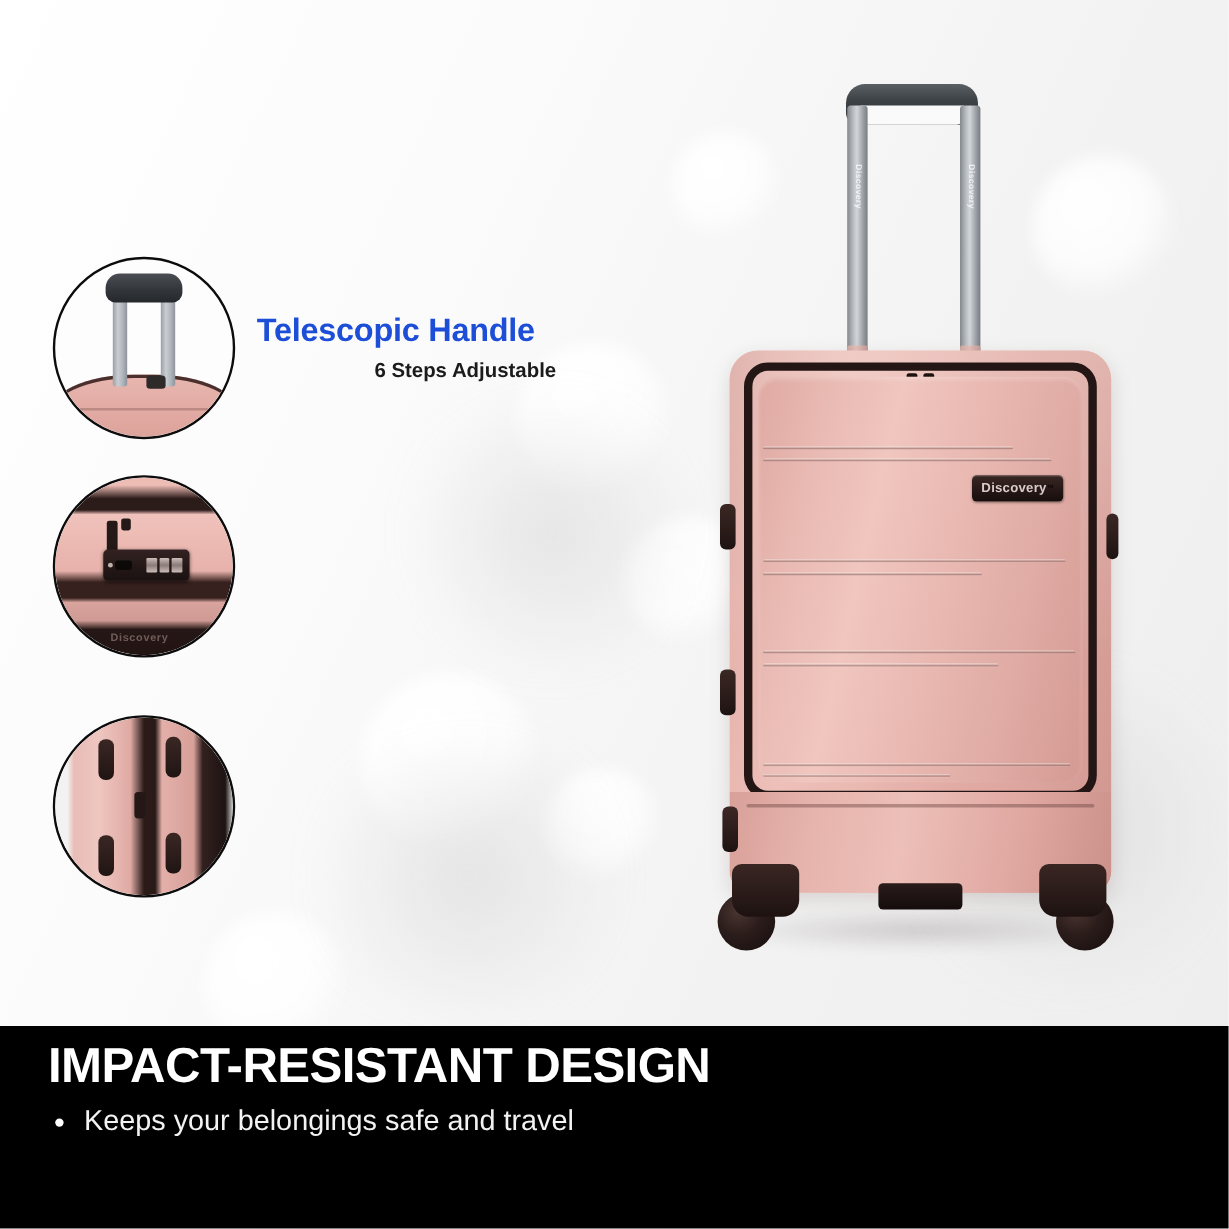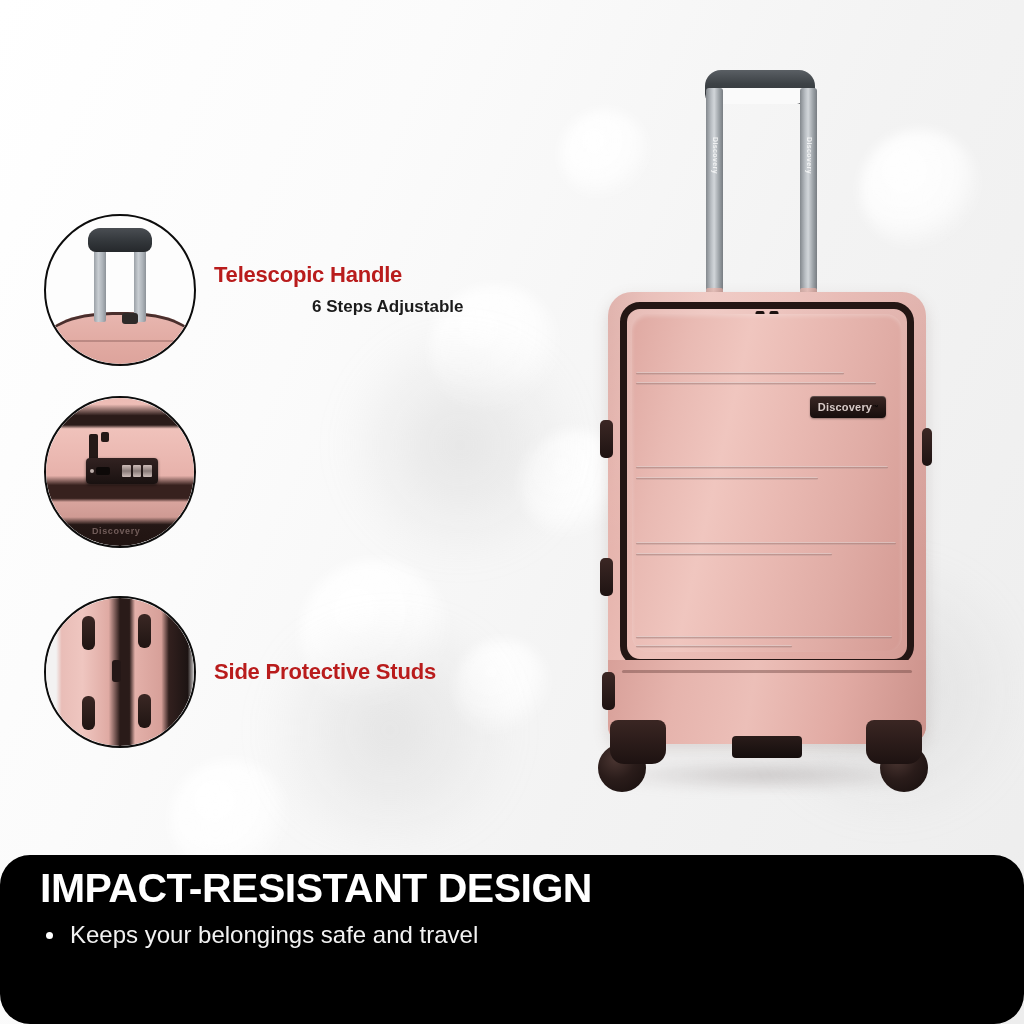--- a/index.html
+++ b/index.html
@@ -222,23 +222,23 @@
     width: 9px;
     height: 22px;
     background: #241716;
     border-radius: 3px;
   }
 
   .callout-text {
     margin-left: 18px;
   }
   .callout-title {
-    font-size: 22px;
+    font-size: 27px;
     font-weight: 700;
-    color: #b91c1c;
+    color: #1d4ed8;
     letter-spacing: -0.2px;
     line-height: 1.05;
     white-space: nowrap;
   }
   .callout-sub {
     margin-top: 10px;
     margin-left: 98px;
     font-size: 17px;
     font-weight: 700;
     color: #1b1b1b;
@@ -478,21 +478,20 @@
 
   
   #banner {
     position: absolute;
     left: 0;
     top: 855px;
     width: 1024px;
     height: 169px;
     background: #000000;
     color: #ffffff;
-    border-radius: 30px;
   }
   .banner-title {
     position: absolute;
     left: 40px;
     top: 10px;
     font-size: 41px;
     font-weight: 700;
     letter-spacing: -0.5px;
     color: #ffffff;
   }
@@ -579,23 +578,20 @@
   <div class="callout" style="left:44px; top:596px;">
     <div class="circle-frame">
       <div class="circle-inner">
         <div class="c3-bg"></div>
         <div class="stud tl"></div>
         <div class="stud tr"></div>
         <div class="stud bl"></div>
         <div class="stud br"></div>
         <div class="c3-pull"></div>
       </div>
-    </div>
-    <div class="callout-text">
-      <div class="callout-title">Side Protective Studs</div>
     </div>
   </div>
 
   <div id="suitcase">
     <div class="sc-shadow"></div>
 
     <div class="handle-grip"></div>
     <div class="handle-tube left">
       <span class="tube-brand">Discovery</span>
     </div>

